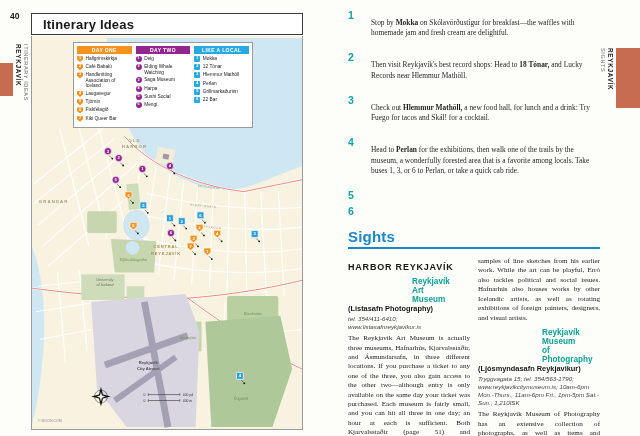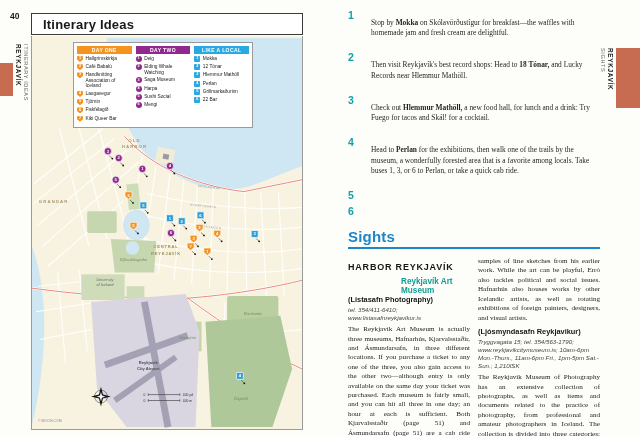--- a/index.html
+++ b/index.html
@@ -54,21 +54,21 @@
   #page-right{left:348px;width:252px;padding-top:10px;box-sizing:border-box;overflow:hidden;}
   .step{display:flex;gap:6px;margin-bottom:6px;}
   .step-num{flex:0 0 9px;font:700 10.5px "Liberation Sans",sans-serif;color:#12a0a8;line-height:1;}
   .step-text{margin:8px;font:7.4px/1.38 "Liberation Serif",serif;color:#1f1f1f;}
   .step-text b{font-weight:700;}
   #sights-heading{margin:11px 0 2px;font:700 15px "Liberation Sans",sans-serif;color:#1b86c8;letter-spacing:.2px;}
   #sights-rule{height:2px;background:#1b86c8;margin-bottom:8px;}
   #columns{display:flex;gap:8px;}
   .col{flex:1;min-width:0;}
   .col h2{margin:5px 0 2px;font:700 9px "Liberation Sans",sans-serif;color:#161616;letter-spacing:.8px;}
-  .col h3{margin:5px 5px .5px;font:700 8.2px "Liberation Sans",sans-serif;color:#0d9e95;padding-left:48px;}
+  .col h3{margin:5px 16px .5px;font:700 8.2px "Liberation Sans",sans-serif;color:#0d9e95;padding-left:48px;}
   .col h4{margin:0 0 1.5px;font:700 7.4px "Liberation Sans",sans-serif;color:#161616;}
   .col .details{margin:0 0 3px;font:italic 6.2px/1.3 "Liberation Sans",sans-serif;color:#444;}
   .col p.body{margin:0 0 4.5px;font:7.1px/1.33 "Liberation Serif",serif;color:#222;text-align:justify;}
 </style>
 </head>
 <body>
 
 <div class="page" id="page-left">
   <div class="pagenum" id="pn-left">40</div>
   <div class="tab" id="tab-left"></div>
@@ -453,18 +453,19 @@
         <h3>Reykjavík Art Museum</h3>
         <h4>(Listasafn Photography)</h4>
         <p class="details">tel. 354/411-6410; www.listasafnreykjavikur.is</p>
         <p class="body">The Reykjavík Art Museum is actually three museums, Hafnarhús, Kjarvalsstaðir, and Ásmundarsafn, in three different locations. If you purchase a ticket to any one of the three, you also gain access to the other two—although entry is only available on the same day your ticket was purchased. Each museum is fairly small, and you can hit all three in one day; an hour at each is sufficient. Both Kjarvalsstaðir (page 51) and Ásmundarsafn (page 51) are a cab ride outside the city center.</p>
         <h3>Vatnsmýrin</h3>
         <p class="details">Tryggvagata 17; tel. 354/590-1200; www.listasafnreykjavikur.is; 10am-5pm daily; adults 2,350ISK, students 1,450ISK, children and seniors free</p>
         <p class="body">Hafnarhús, which focuses on contemporary art and has three floors of exhibitions, is the crown jewel of the three museums, in part because of its permanent collection of paintings and prints by Erró, one of the most celebrated modern Icelandic artists, who currently splits his time between France and Spain. His pieces displayed here range from light pop art with bright colors and interesting characters to</p>
       </div>
     <div class="col" id="col-right">
         <p class="body">samples of line sketches from his earlier work. While the art can be playful, Erró also tackles political and social issues. Hafnarhús also houses works by other Icelandic artists, as well as rotating exhibitions of foreign painters, designers, and visual artists.</p>
+        <h3>Reykjavík Museum of Photography</h3>
         <h4>(Ljósmyndasafn Reykjavikur)</h4>
         <p class="details">Tryggvagata 15; tel. 354/563-1790; www.reykjavikcitymuseum.is; 10am-6pm Mon.-Thurs., 11am-6pm Fri., 1pm-5pm Sat.-Sun.; 1,210ISK</p>
         <p class="body">The Reykjavík Museum of Photography has an extensive collection of photographs, as well as items and documents related to the practice of photography, from professional and amateur photographers in Iceland. The collection is divided into three categories: landscape, press, and portrait photography. The museum is small, but there are a lot of treasures to be found, including the oldest photo in the museum's collection, a landscape photo dating from 1870. Iceland's most famous landscape photographer, Ragnar Axelsson, regularly has photos on exhibit.</p>
       </div>
   </div>
 </div>
 
 </body></html>

